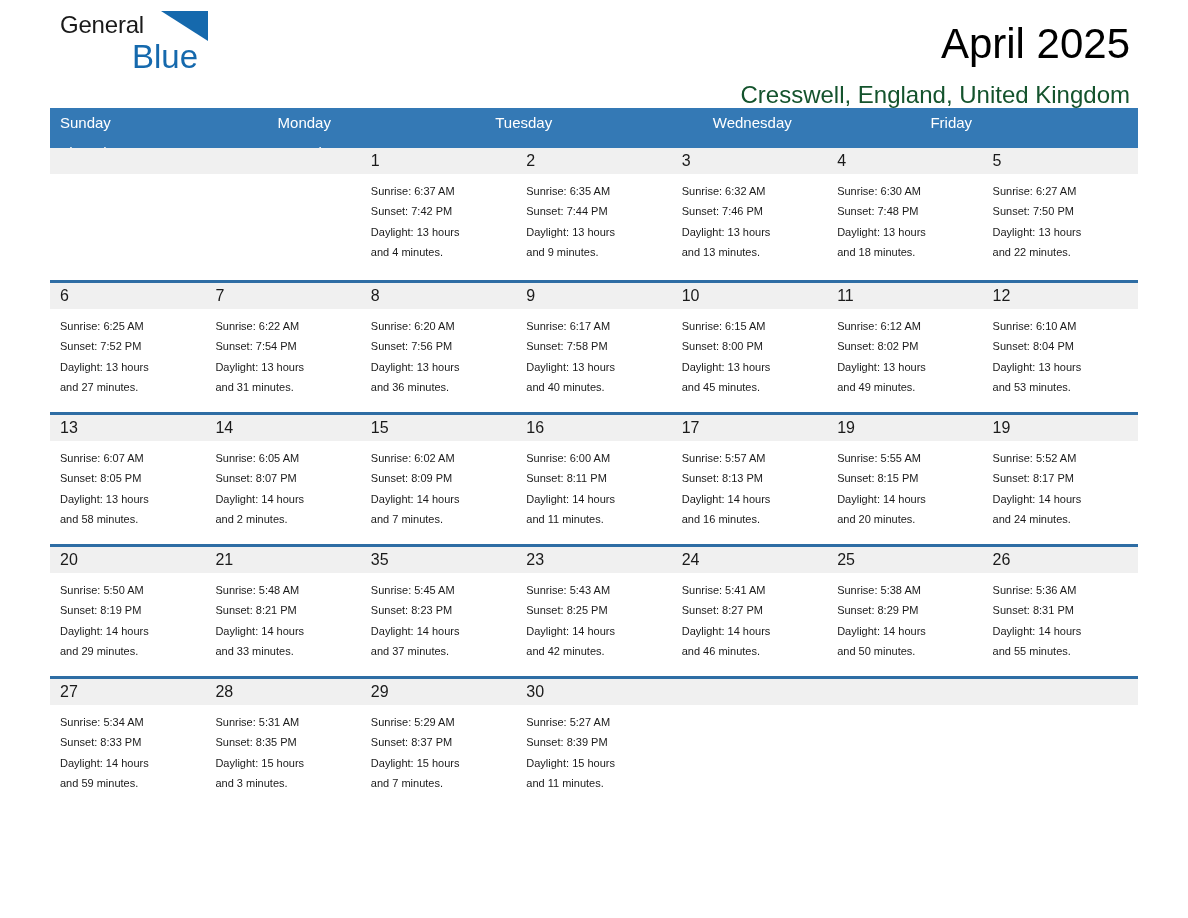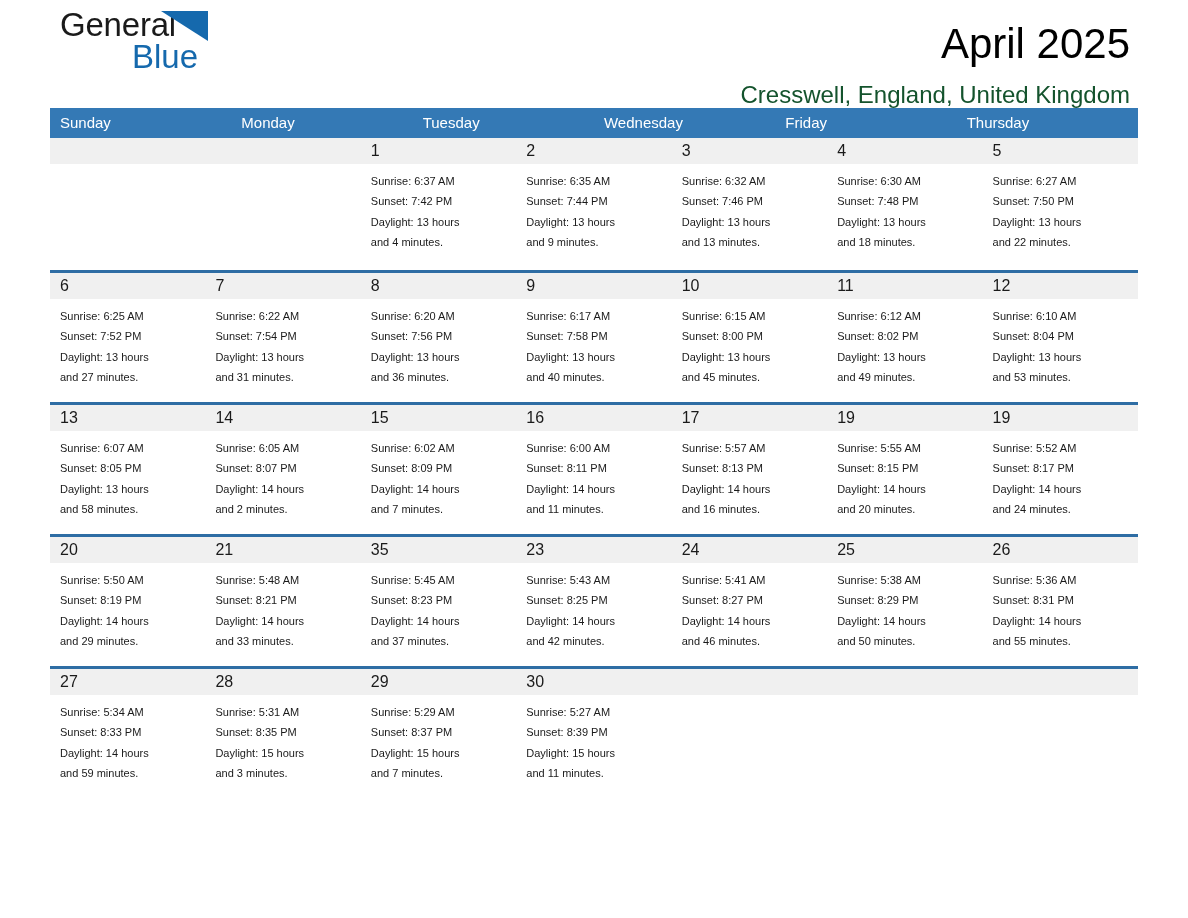--- a/index.html
+++ b/index.html
@@ -30,21 +30,21 @@
   }
   .logo {
     position: absolute;
     left: 10px;
     top: 8px;
     width: 260px;
     height: 92px;
   }
   .logo-line1 {
     position: relative;
-    font-size: 33px;
+    font-size: 24px;
     line-height: 34px;
     letter-spacing: -0.2px;
     color: #1a1a1a;
     font-family: "Liberation Sans", sans-serif;
     white-space: nowrap;
   }
   .logo-tri-shape {
     position: absolute;
     left: 101px;
     top: 3px;
@@ -86,23 +86,23 @@
   }
 
   
   .calendar {
     position: relative;
     width: 1088px;
     margin: 0 auto;
   }
   .weekdays {
     display: grid;
-    grid-template-columns: repeat(6, 1fr);
+    grid-template-columns: repeat(5, 1fr);
     background: #3479b5;
-    height: 30px;
+    height: 40px;
   }
   .weekday {
     color: #ffffff;
     font-size: 15px;
     line-height: 30px;
     padding-left: 10px;
     box-sizing: border-box;
     white-space: nowrap;
   }
   .week {

